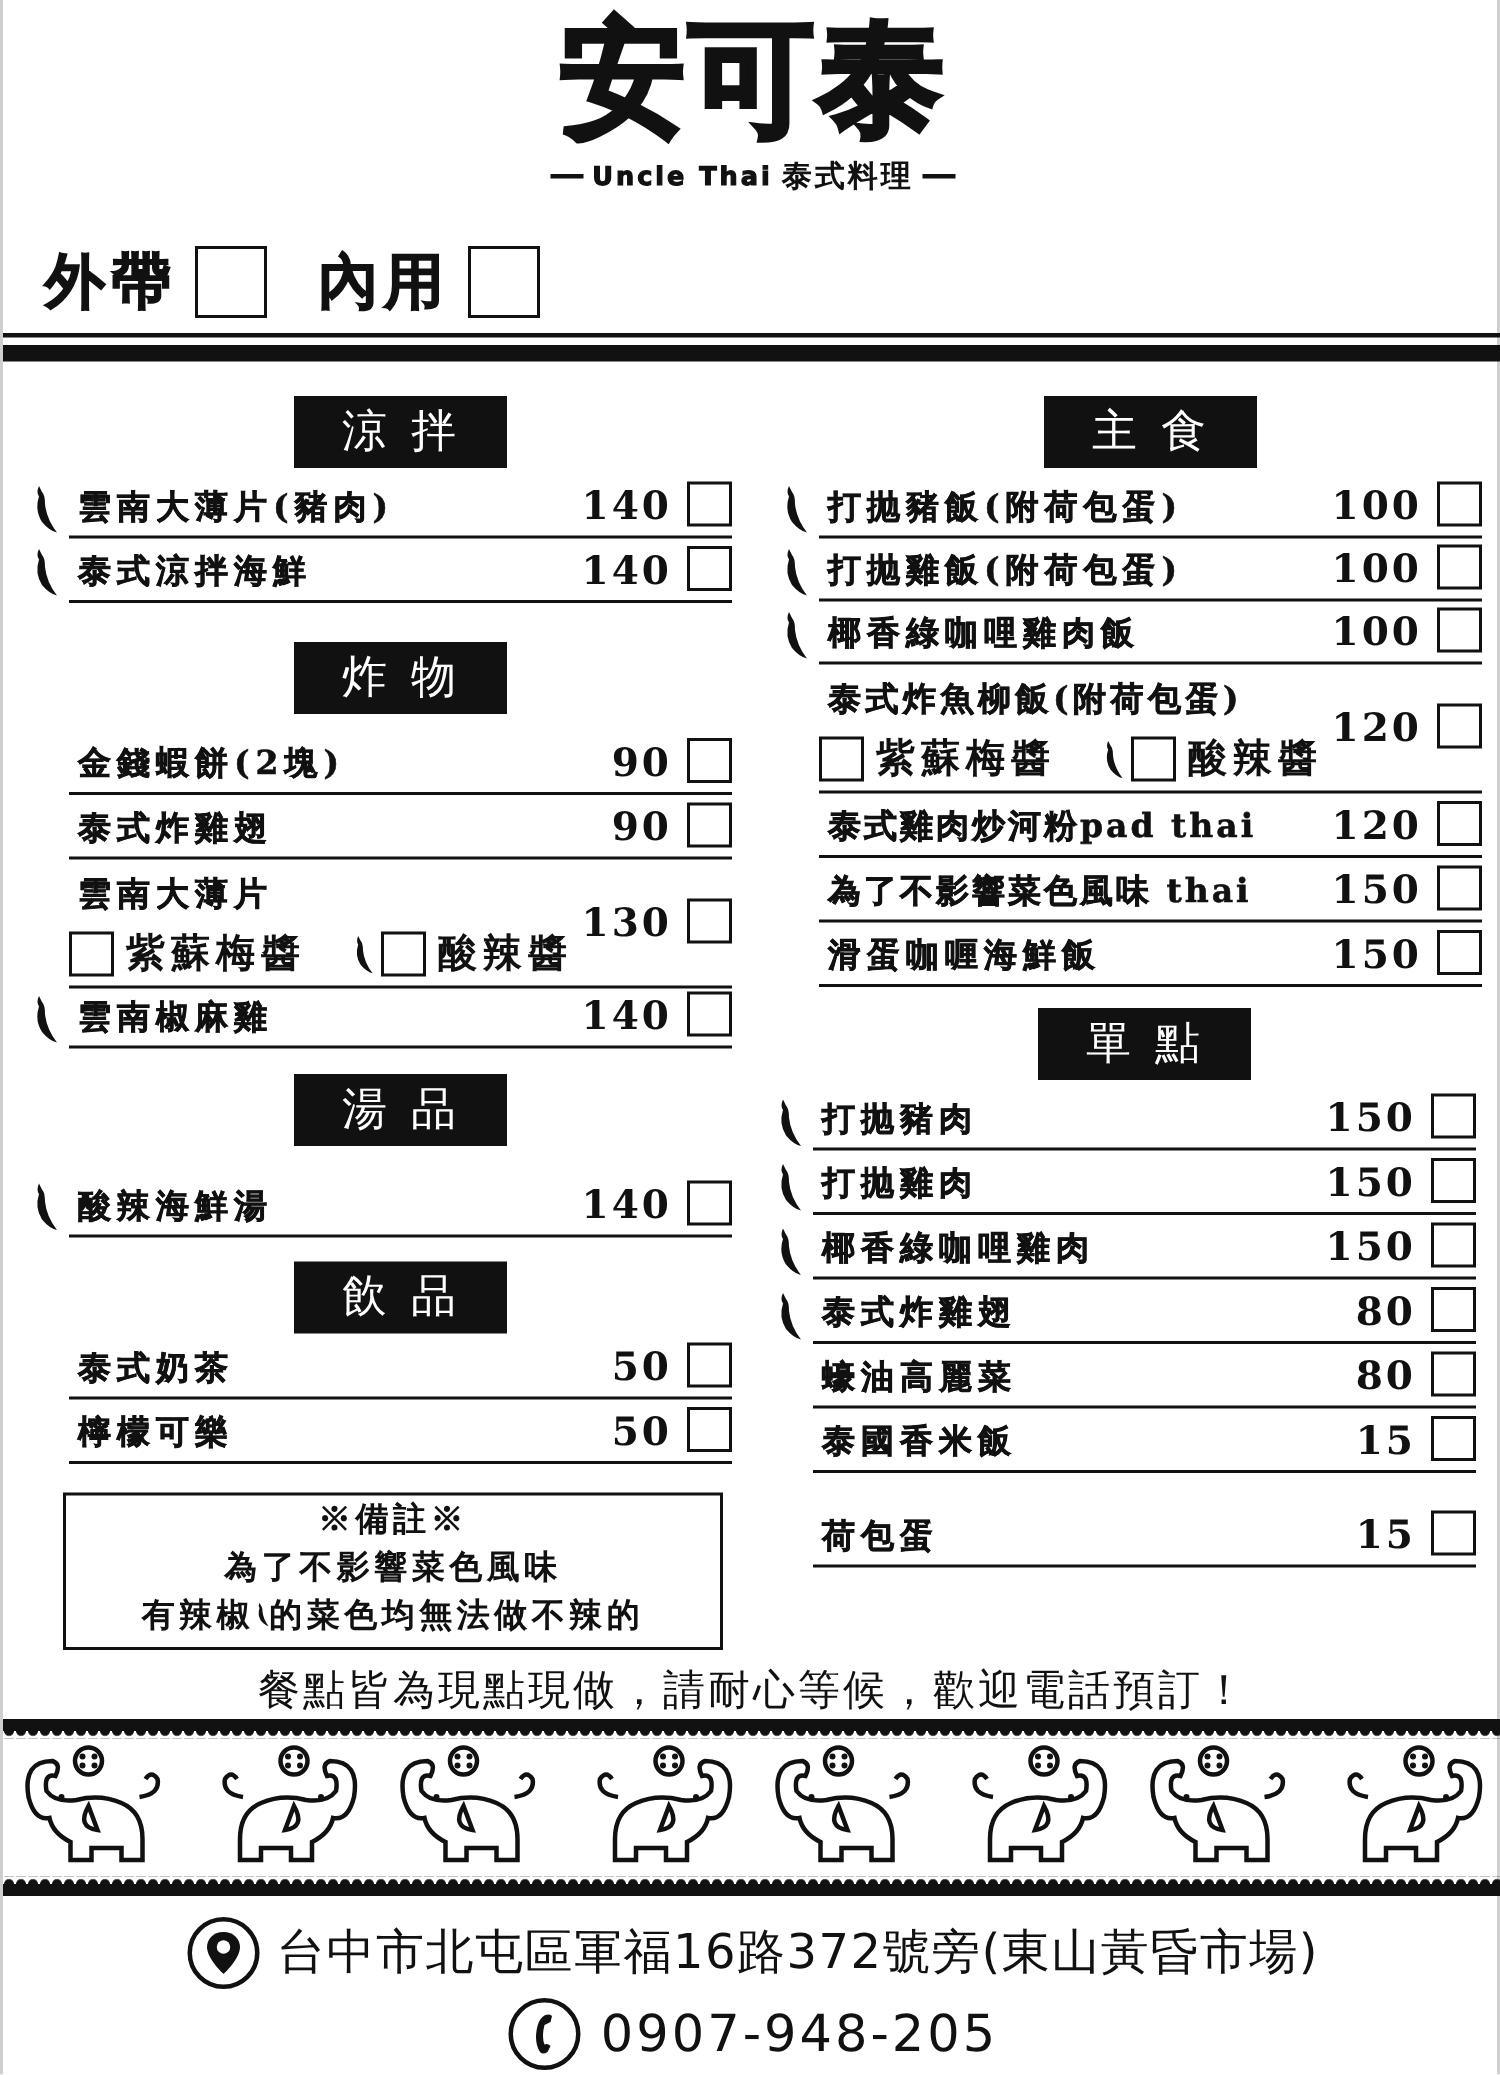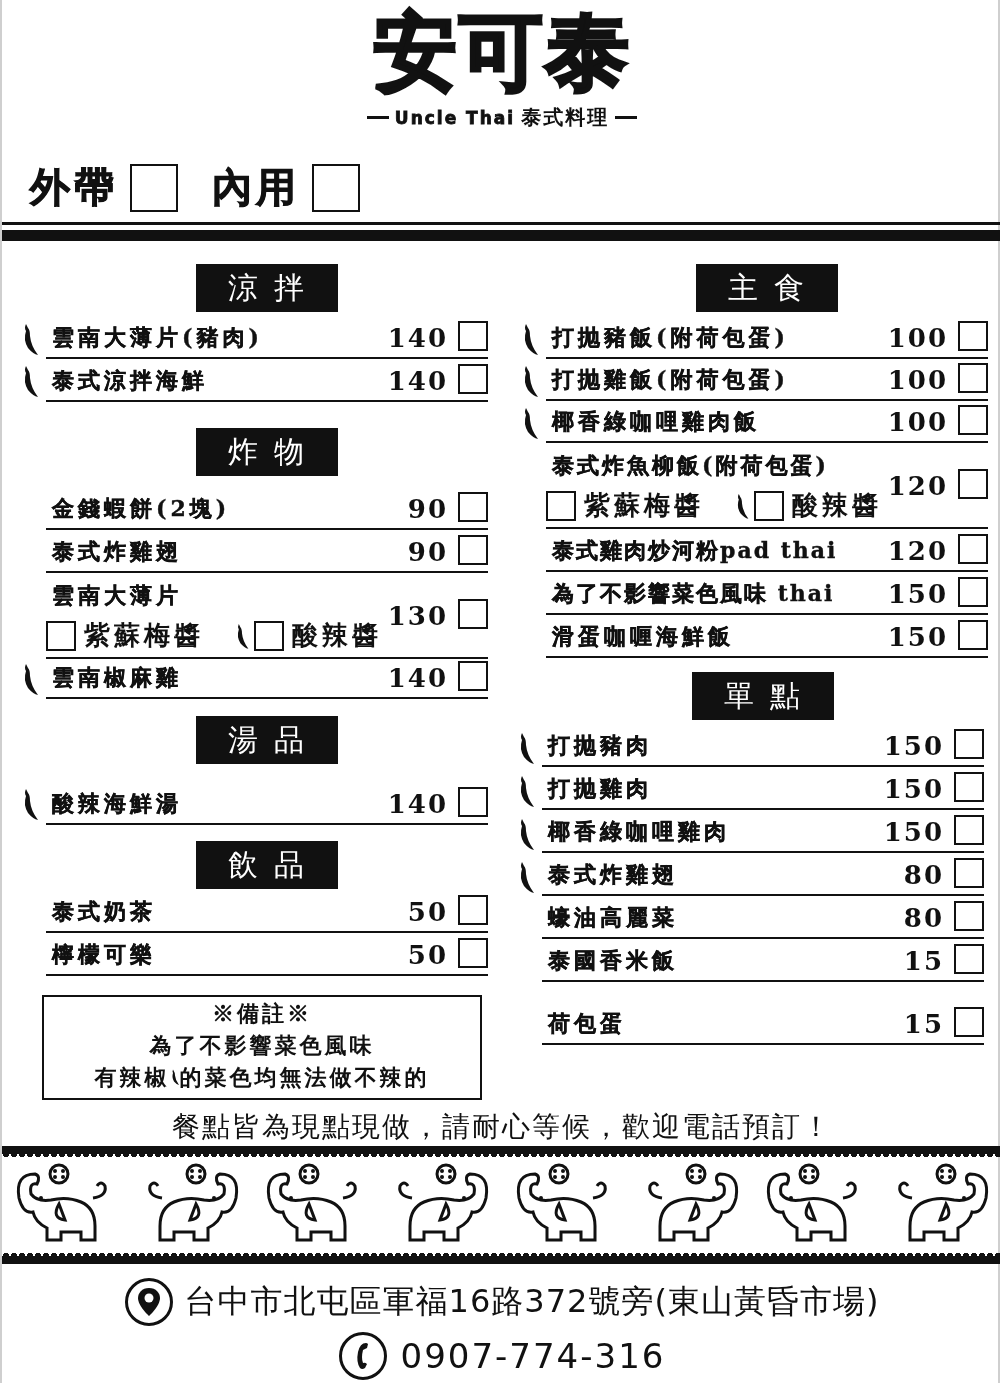--- a/index.html
+++ b/index.html
@@ -399,16 +399,16 @@
         </svg>
     </span>
     <span>台中市北屯區軍福16路372號旁(東山黃昏市場)</span>
   </div>
   <div class="phone">
     <span class="circ-icon">
       <svg width="26" height="32" viewBox="0 0 26 32">
           <path d="M16 3 Q10 3 8 12 Q6 22 10 28 Q12 30 15 28 L17 24 Q15 22 13 23 Q11 18 13 10 Q15 9 17 8 L18 4 Q17 3 16 3 Z" fill="#111"></path>
         </svg>
     </span>
-    <span>0907-774-316</span>
+    <span>0907-948-205</span>
   </div>
 
 </div>
 
 </body></html>

